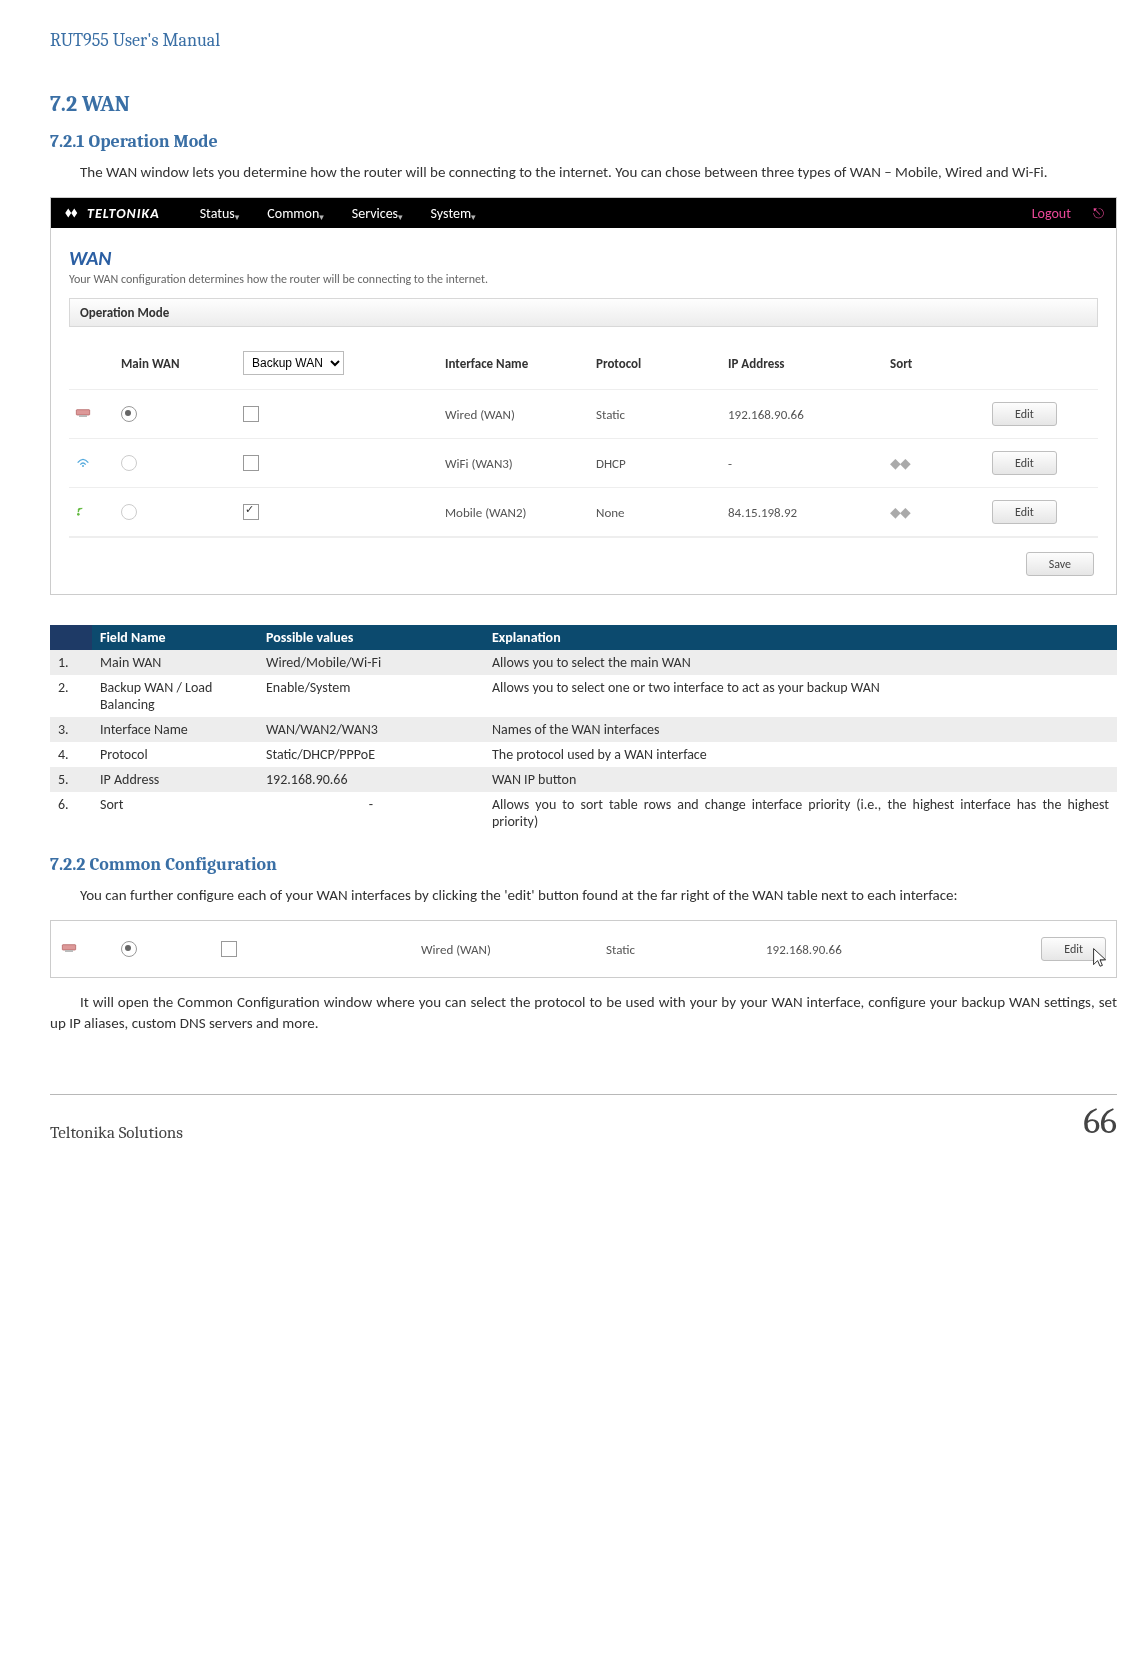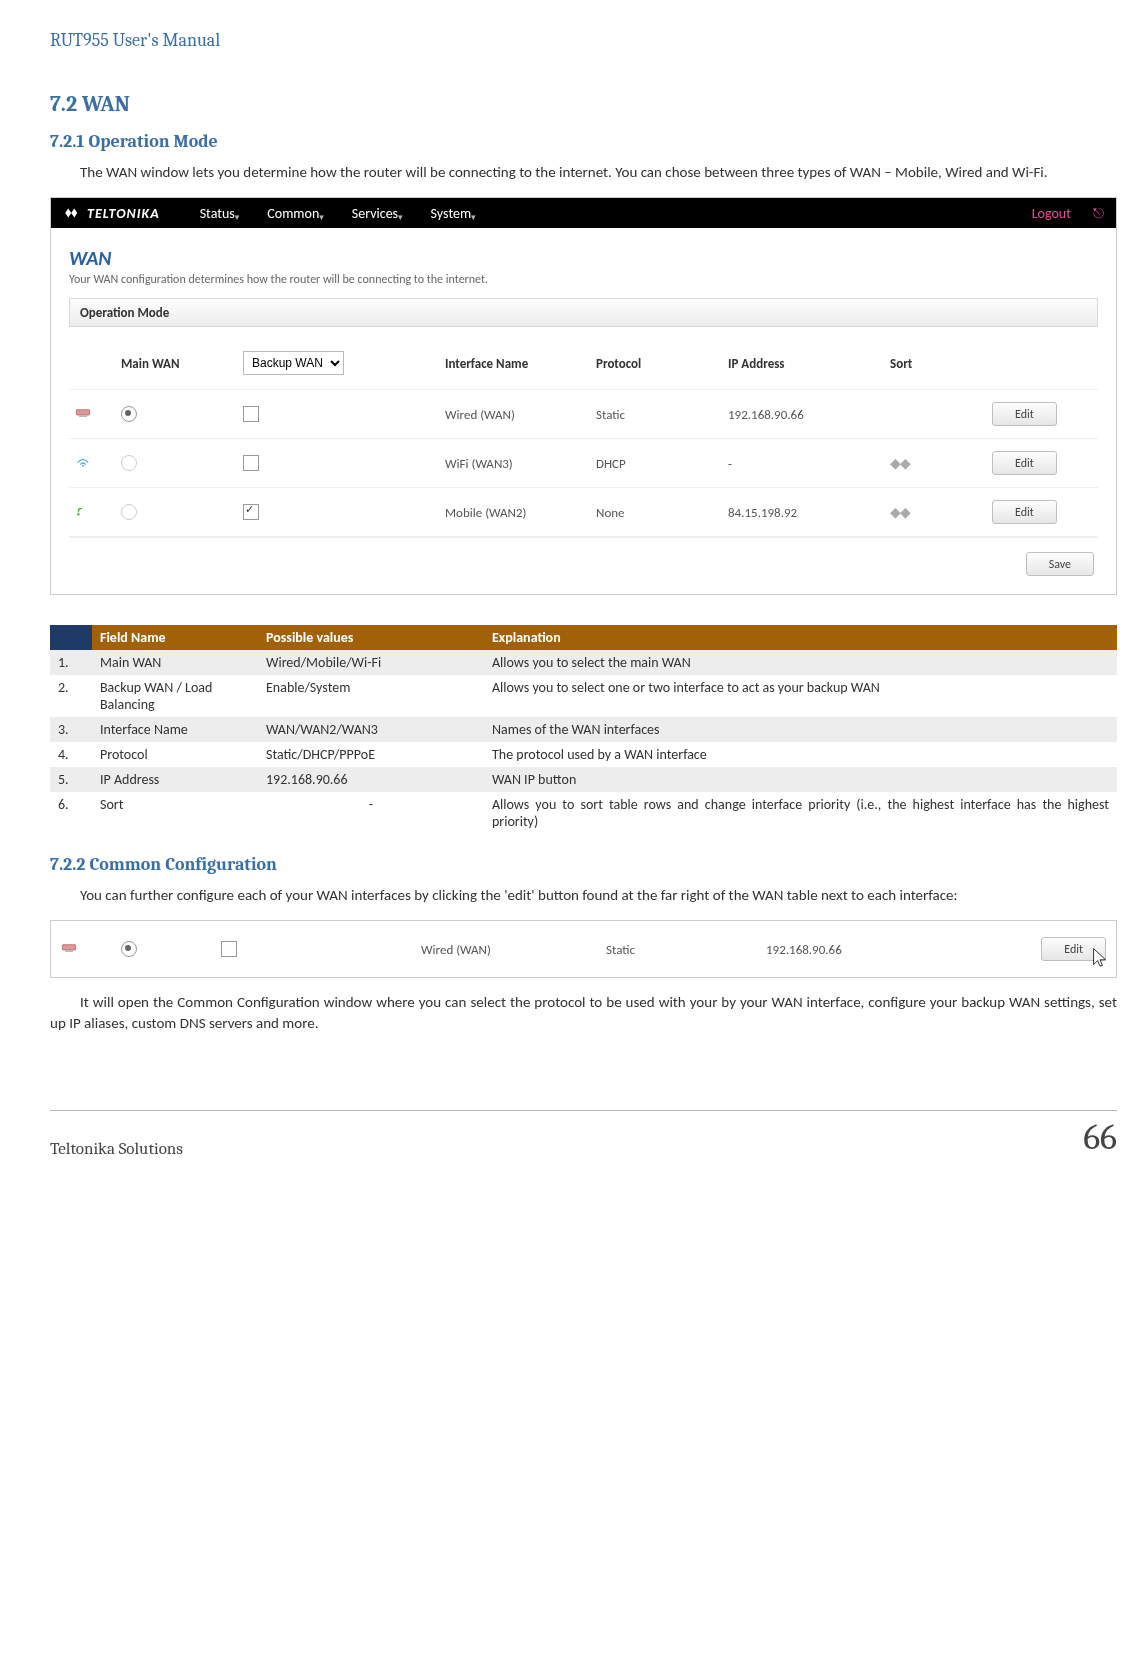--- a/index.html
+++ b/index.html
@@ -105,37 +105,37 @@
     padding:4px 22px;
     font-size:12px;
     color:#444;
     cursor:pointer;
     text-align:center;
   }
   .ui-save-row{ text-align:right; padding:14px 4px 2px 0; border-top:1px solid #eee;}
 
   
   table.fields { width:100%; border-collapse:collapse; font-size:14px; margin: 6px 0 20px 0;}
-  table.fields th { background:#a16207; color:#fff; text-align:left; padding:4px 8px; font-weight:bold;}
+  table.fields th { background:#0c4a6e; color:#fff; text-align:left; padding:4px 8px; font-weight:bold;}
   table.fields th.first{width:26px;background:#1e3a66;}
   table.fields td { padding:4px 8px; vertical-align:top;}
   table.fields tr.zebra td { background:#ededed; }
   table.fields td.num { text-align:left; width:26px;}
   table.fields td.fname{width:150px;}
   table.fields td.pvals{width:210px;}
 
   
   .ui-shot2{border:1px solid #ccc;margin:12px 0 14px 0;}
   table.ui-row2{width:100%;border-collapse:collapse;font-size:13px;color:#555;}
   table.ui-row2 td{padding:16px 10px;vertical-align:middle;}
   .edit-cursor{position:relative;display:inline-block;}
   .edit-cursor svg{position:absolute;right:-4px;bottom:-10px;width:20px;height:24px;}
 
   .footer{
-    margin-top:76px;
+    margin-top:60px;
     border-top:1px solid #b8b8b8;
     padding-top:6px;
     display:flex;
     justify-content:space-between;
     align-items:flex-end;
     font-family: Cambria, Georgia, serif;
   }
   .footer-left{color:#444;font-size:17px;}
   .footer-right{color:#444;font-size:36px;}
 </style>

